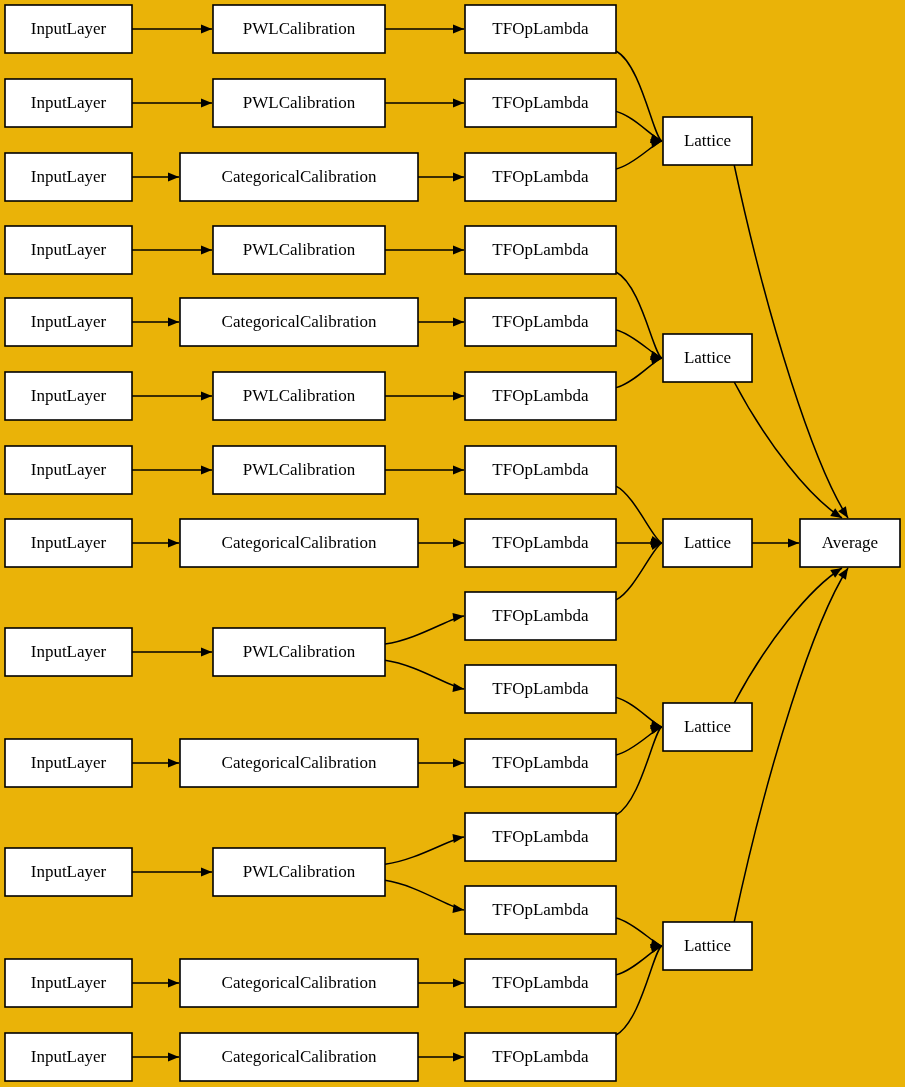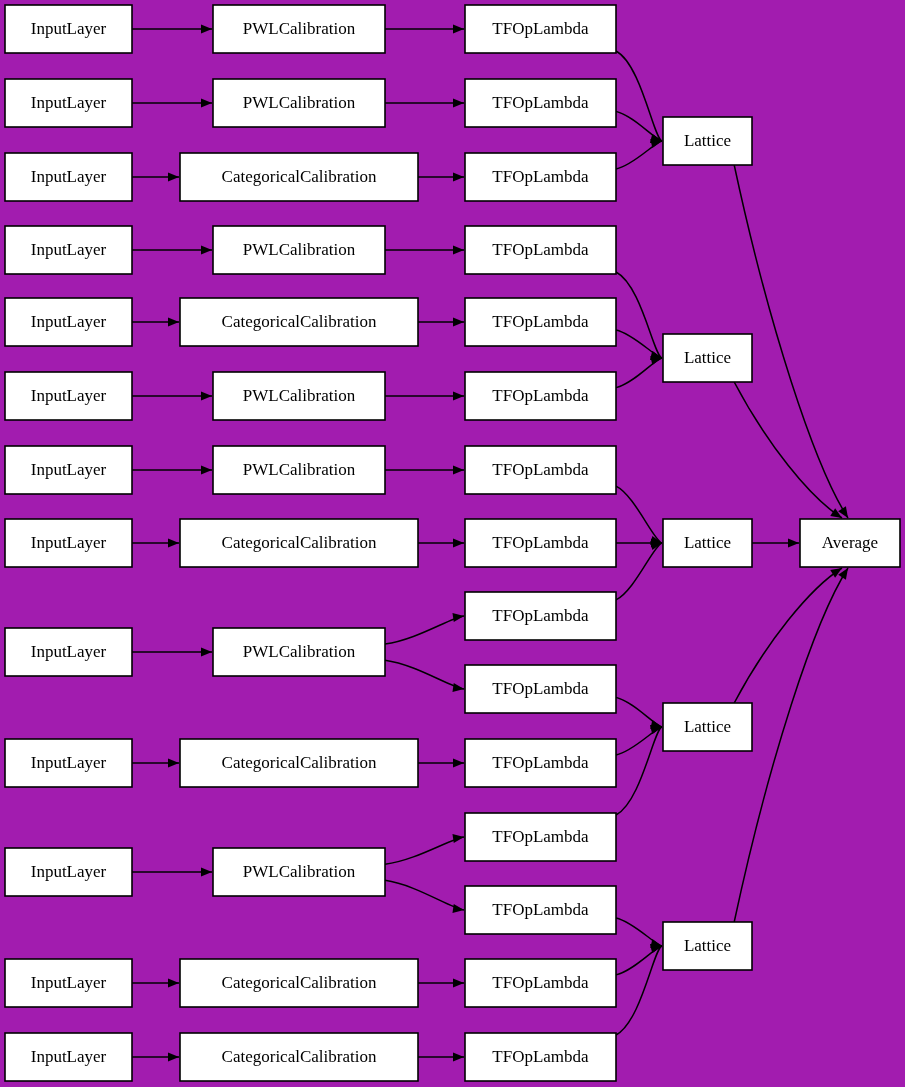--- a/index.html
+++ b/index.html
@@ -7,21 +7,21 @@
     padding: 0;
     background: #ffffff;
   }
   body {
     font-family: "Liberation Serif", "DejaVu Serif", serif;
   }
   #graph-root {
     position: relative;
     width: 905px;
     height: 1087px;
-    background: #a21caf;
+    background: #eab308;
     overflow: hidden;
   }
   #graph-svg {
     display: block;
     width: 905px;
     height: 1087px;
   }
   .node-rect {
     fill: #ffffff;
     stroke: #000000;

